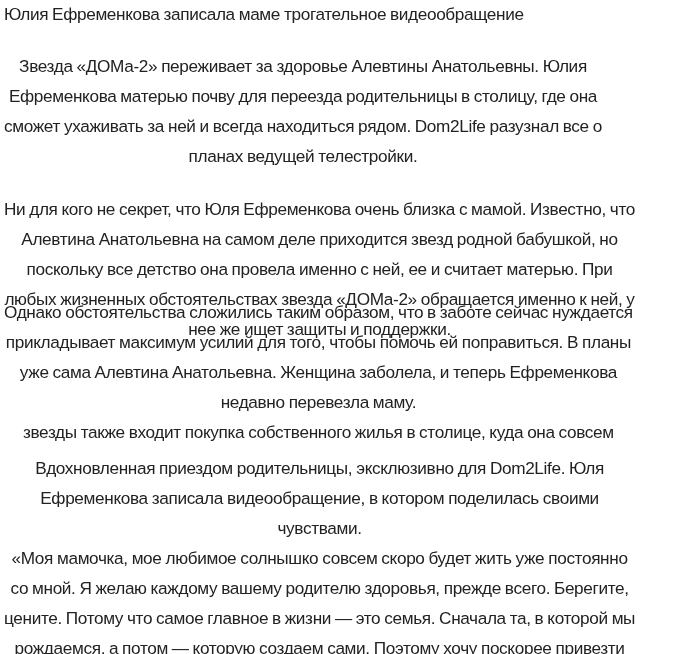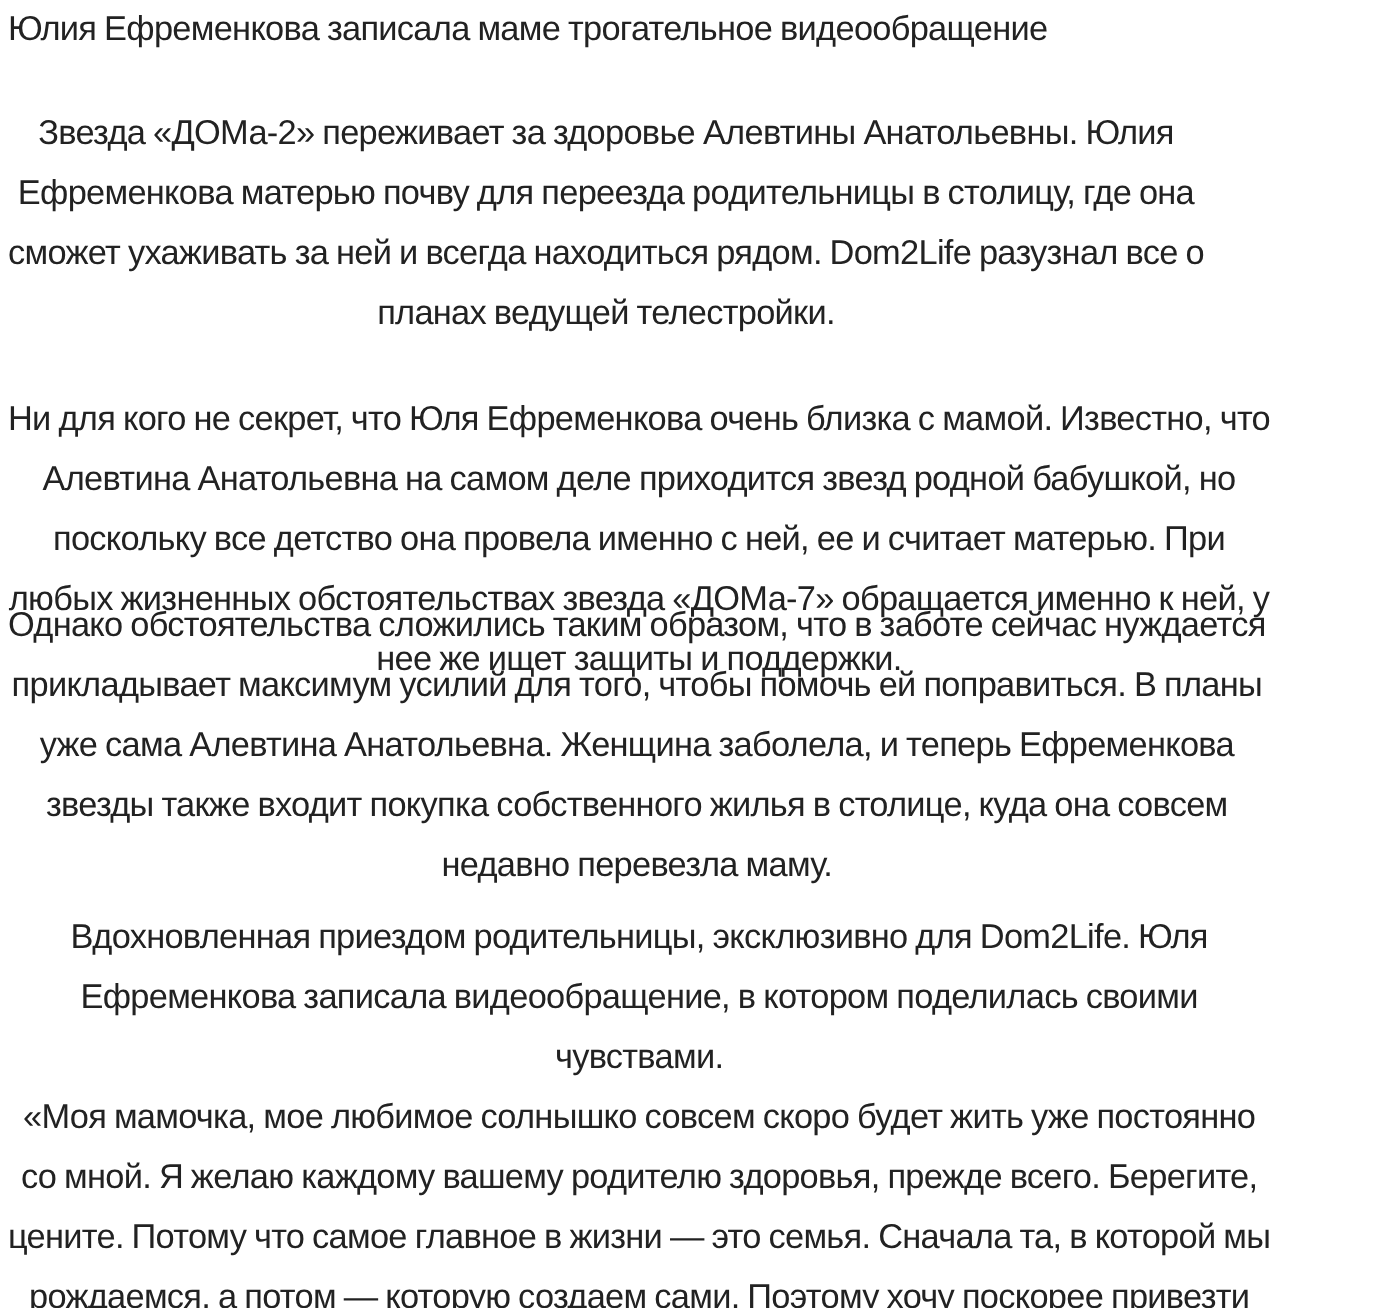--- a/index.html
+++ b/index.html
@@ -59,30 +59,30 @@
     <span class="line">Звезда «ДОМа-2» переживает за здоровье Алевтины Анатольевны. Юлия</span>
     <span class="line">Ефременкова матерью почву для переезда родительницы в столицу, где она</span>
     <span class="line">сможет ухаживать за ней и всегда находиться рядом. Dom2Life разузнал все о</span>
     <span class="line">планах ведущей телестройки.</span>
   </div>
 
   <div class="para p2">
     <span class="line">Ни для кого не секрет, что Юля Ефременкова очень близка с мамой. Известно, что</span>
     <span class="line">Алевтина Анатольевна на самом деле приходится звезд родной бабушкой, но</span>
     <span class="line">поскольку все детство она провела именно с ней, ее и считает матерью. При</span>
-    <span class="line">любых жизненных обстоятельствах звезда «ДОМа-7» обращается именно к ней, у</span>
+    <span class="line">любых жизненных обстоятельствах звезда «ДОМа-2» обращается именно к ней, у</span>
     <span class="line">нее же ищет защиты и поддержки.</span>
   </div>
 
   <div class="para p3">
     <span class="line">Однако обстоятельства сложились таким образом, что в заботе сейчас нуждается</span>
     <span class="line">прикладывает максимум усилий для того, чтобы помочь ей поправиться. В планы</span>
     <span class="line">уже сама Алевтина Анатольевна. Женщина заболела, и теперь Ефременкова</span>
+    <span class="line">недавно перевезла маму.</span>
     <span class="line">звезды также входит покупка собственного жилья в столице, куда она совсем</span>
-    <span class="line">недавно перевезла маму.</span>
   </div>
 
   <div class="para p4">
     <span class="line">Вдохновленная приездом родительницы, эксклюзивно для Dom2Life. Юля</span>
     <span class="line">Ефременкова записала видеообращение, в котором поделилась своими</span>
     <span class="line">чувствами.</span>
     <span class="line">«Моя мамочка, мое любимое солнышко совсем скоро будет жить уже постоянно</span>
     <span class="line">со мной. Я желаю каждому вашему родителю здоровья, прежде всего. Берегите,</span>
     <span class="line">цените. Потому что самое главное в жизни — это семья. Сначала та, в которой мы</span>
     <span class="line">рождаемся, а потом — которую создаем сами. Поэтому хочу поскорее привезти</span>

